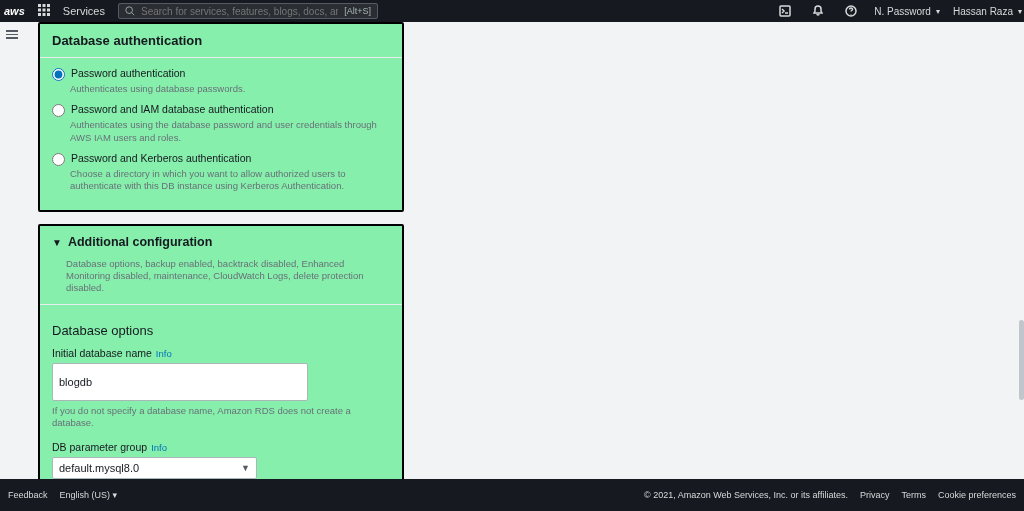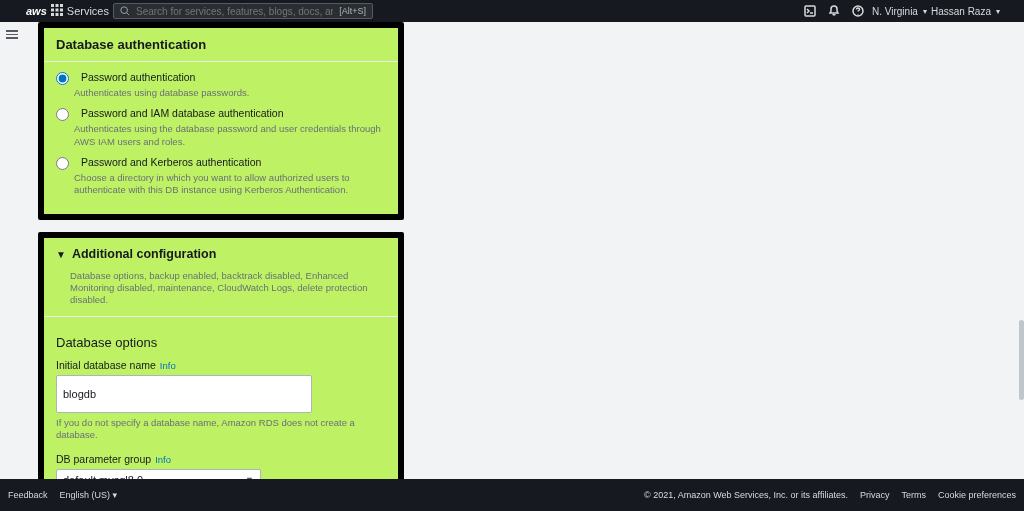--- a/index.html
+++ b/index.html
@@ -1,46 +1,46 @@
 <!DOCTYPE html>
 <html><head>
 <meta charset="utf-8">
 <style>
   * { box-sizing: border-box; margin: 0; padding: 0; font-family: "Amazon Ember", "Helvetica Neue", Arial, sans-serif; }
   body { background: #f1f3f4; font-size: 11px; color: #16191f; overflow: hidden; width:1024px; height:511px; position:relative;}
   
   
-  .topnav { height: 22px; background: #16191f; display:flex; align-items:center; color:#d5dbdb; padding:0 24px; gap:4px; }
+  .topnav { height: 22px; background: #16191f; display:flex; align-items:center; color:#d5dbdb; padding:0 2px; gap:13px; }
   .aws-logo { font-weight:bold; font-size:11px; color:#fff; margin-left:2px; font-style:italic;}
   .grid-icon svg { width:12px; height:12px; fill:#d5dbdb; }
   .services-label { font-size:11px; color:#d5dbdb; }
   .search-wrap { flex:0 0 260px; display:flex; align-items:center; background:#2a2e33; border:1px solid #545b64; border-radius:2px; height:16px; padding:0 6px; gap:6px;}
   .search-wrap input { flex:1; background:transparent; border:none; color:#aab7b8; font-size:10px; outline:none;}
   .search-wrap .kbd { font-size:9px; color:#aab7b8;}
   .nav-spacer { flex:1; }
   .nav-icon { width:20px; display:flex; justify-content:center; align-items:center; }
   .nav-icon svg { width:12px; height:12px; stroke:#d5dbdb; fill:none; stroke-width:1.5;}
   .nav-text { font-size:10px; color:#d5dbdb; display:flex; align-items:center; gap:3px;}
   .caret::after{content:"▾"; font-size:8px; margin-left:2px;}
 
   
   .hamburger { position:absolute; top:28px; left:6px; cursor:pointer;}
   .hamburger div{width:12px;height:1.5px;background:#545b64;margin:2px 0;}
 
   
   .main { position:absolute; top:22px; left:38px; width:366px; bottom:14px; overflow:hidden;}
   
-  .card { background:#bef264; border:6px solid #000000; border-radius:2px; }
+  .card { background:#86efac; border:2px solid #000000; border-radius:2px; }
   .card-top { padding:9px 12px; border-bottom:1px solid #eaeded;}
   .card-top h2 { font-size:13px; font-weight:700; color:#16191f;}
   .card-body { padding:9px 12px; font-size:11px;}
   .section-label { font-size:10.5px; color:#16191f; margin-bottom:6px;}
   .section-label .info { color:#0073bb; font-size:9.5px; margin-left:4px; cursor:pointer;}
 
-  .radio-row { display:flex; gap:12px; margin-bottom:2px; align-items:flex-start;}
+  .radio-row { display:flex; gap:6px; margin-bottom:2px; align-items:flex-start;}
   .radio-row input[type=radio]{ margin-top:1px; accent-color:#0073bb;}
   .radio-row .r-label { font-size:10.5px; color:#16191f;}
   .radio-desc { font-size:9.5px; color:#687078; margin-left:18px; margin-bottom:8px; line-height:1.3;}
 
   .card2 { margin-top:12px; }
   .expander-head { padding:9px 12px; display:flex; align-items:flex-start; gap:6px;}
   .expander-head .tri { font-size:10px; color:#16191f; margin-top:2px;}
   .expander-head h3 { font-size:12.5px; font-weight:700;}
   .expander-sub { font-size:9.5px; color:#687078; padding:0 12px 9px 26px; line-height:1.3;}
   .divider { height:1px; background:#eaeded;}
@@ -98,21 +98,21 @@
       <svg viewBox="0 0 12 12">
         <path d="M6 1a3 3 0 00-3 3v2l-1 2h8l-1-2V4a3 3 0 00-3-3zM5 9a1 1 0 002 0"></path>
       </svg>
     </span>
   <span class="nav-icon">
       <svg viewBox="0 0 12 12">
         <circle cx="6" cy="6" r="5"></circle>
         <path d="M4.5 4.5a1.5 1.5 0 113 0c0 1-1.5 1-1.5 2M6 9v.5"></path>
       </svg>
     </span>
-  <span class="nav-text caret">N. Virginia</span>
+  <span class="nav-text caret">N. Password</span>
   <span class="nav-text caret">Hassan Raza</span>
 </div>
 
 <div class="hamburger">
     <div></div>
     <div></div>
     <div></div>
   </div>
 
 <div class="main">

